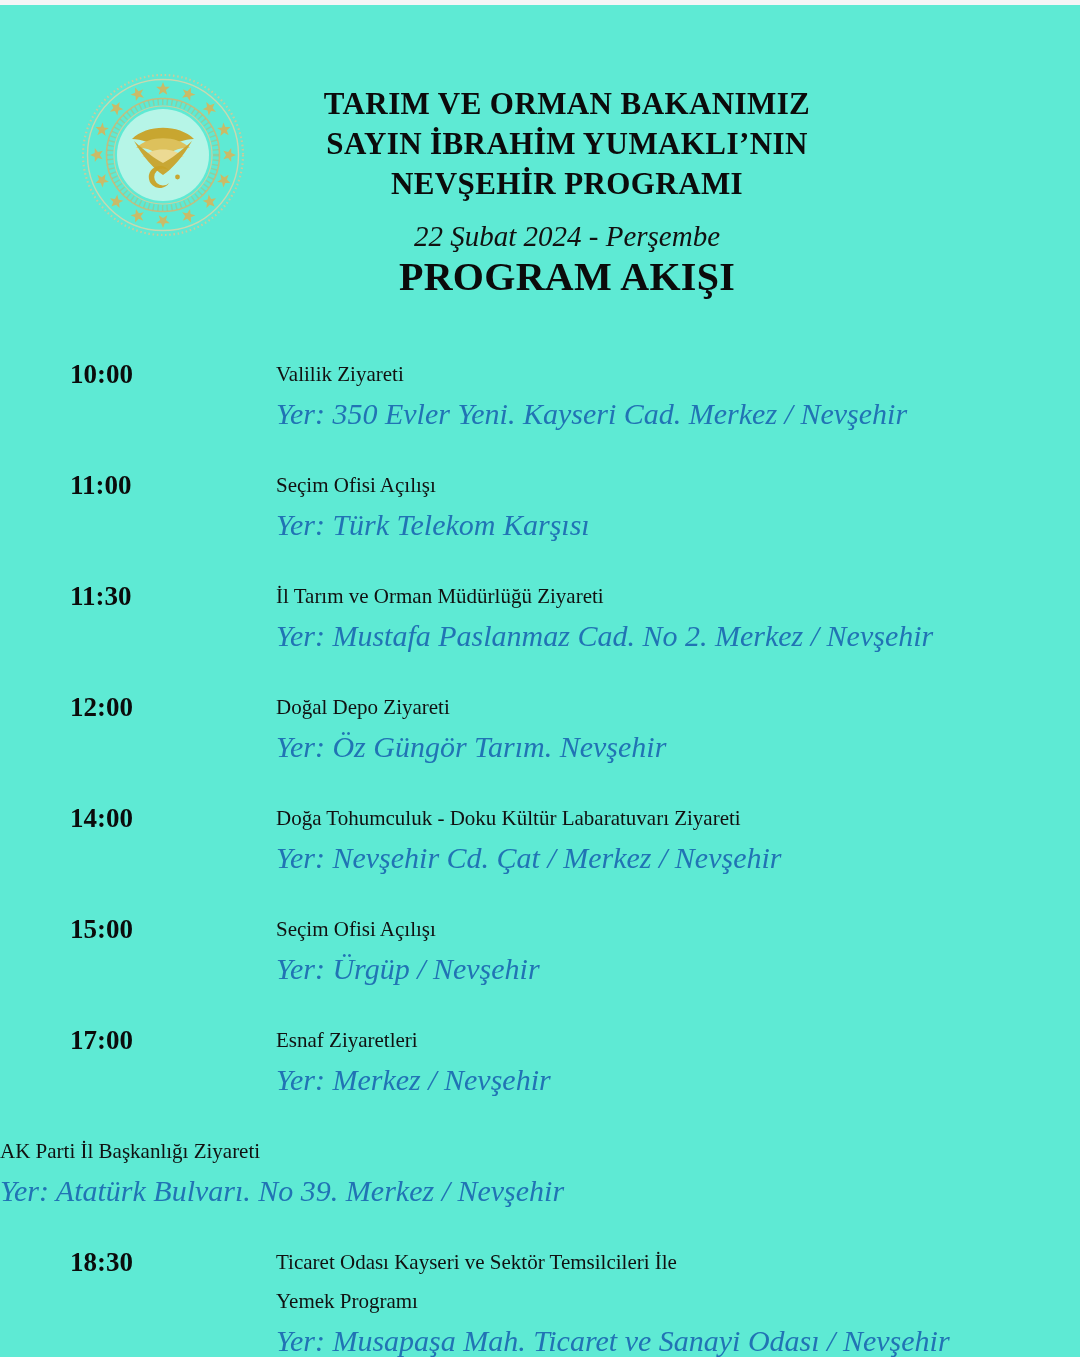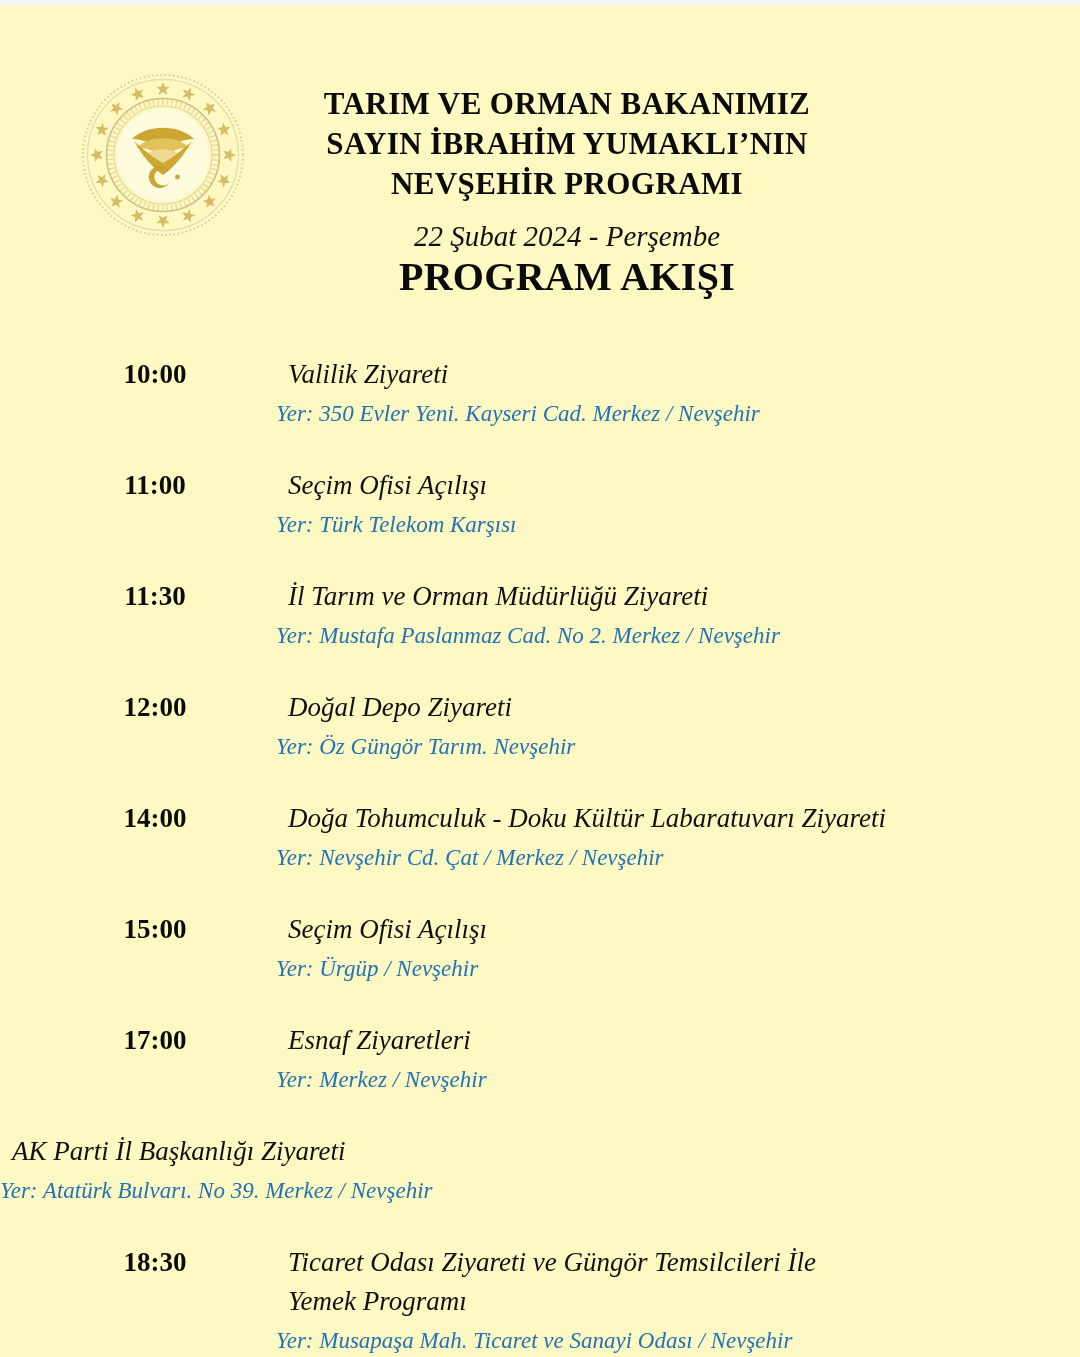--- a/index.html
+++ b/index.html
@@ -12,21 +12,21 @@
     height: 1357px;
     background: #ffffff;
     font-family: "Liberation Serif", "DejaVu Serif", serif;
     overflow: hidden;
     position: relative;
   }
   .page {
     position: relative;
     width: 1080px;
     height: 1357px;
-    background: #fef9c3;
+    background: #5eead4;
     box-sizing: border-box;
   }
   .top-strip {
     position: absolute;
     top: 0; left: 0;
     width: 1080px;
     height: 5px;
     background: #f4f5f6;
   }
 
@@ -87,44 +87,41 @@
     width: 1080px;
   }
   .row {
     display: flex;
     align-items: flex-start;
     margin-bottom: 33px;
   }
   .row-time {
     width: 276px;
     flex: 0 0 276px;
-    padding-left: 34px;
+    padding-left: 70px;
     box-sizing: border-box;
     font-weight: bold;
     font-size: 27px;
     line-height: 39px;
     color: #0b0b0b;
     white-space: nowrap;
-    text-align: center;
   }
   .row-body {
     flex: 1 1 auto;
     min-width: 0;
   }
   .evt-title {
-    font-style: italic;
-    font-size: 27px;
+    font-size: 21px;
     line-height: 39px;
     color: #111111;
     white-space: nowrap;
-    margin-left: 12px;
   }
   .evt-place {
     font-style: italic;
-    font-size: 23px;
+    font-size: 30px;
     line-height: 39px;
     color: #2173b4;
     white-space: nowrap;
   }
 </style>
 </head>
 <body>
 
 <div class="page">
 
@@ -283,20 +280,20 @@
     <div class="row">
       <div class="row-body">
         <div class="evt-title">AK Parti İl Başkanlığı Ziyareti</div>
         <div class="evt-place">Yer: Atatürk Bulvarı. No 39. Merkez / Nevşehir</div>
       </div>
     </div>
 
     <div class="row">
       <div class="row-time">18:30</div>
       <div class="row-body">
-        <div class="evt-title">Ticaret Odası Ziyareti ve Güngör Temsilcileri İle</div>
+        <div class="evt-title">Ticaret Odası Kayseri ve Sektör Temsilcileri İle</div>
         <div class="evt-title">Yemek Programı</div>
         <div class="evt-place">Yer: Musapaşa Mah. Ticaret ve Sanayi Odası / Nevşehir</div>
       </div>
     </div>
 
   </div>
 </div>
 
 </body></html>

